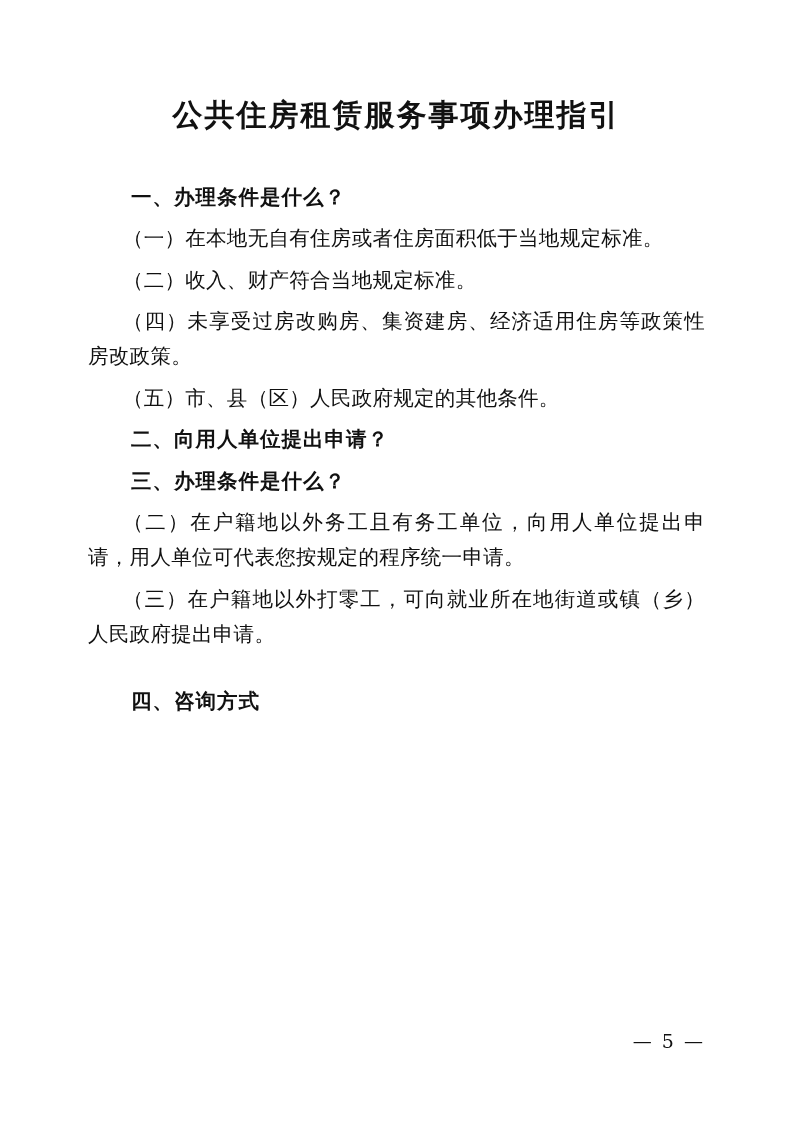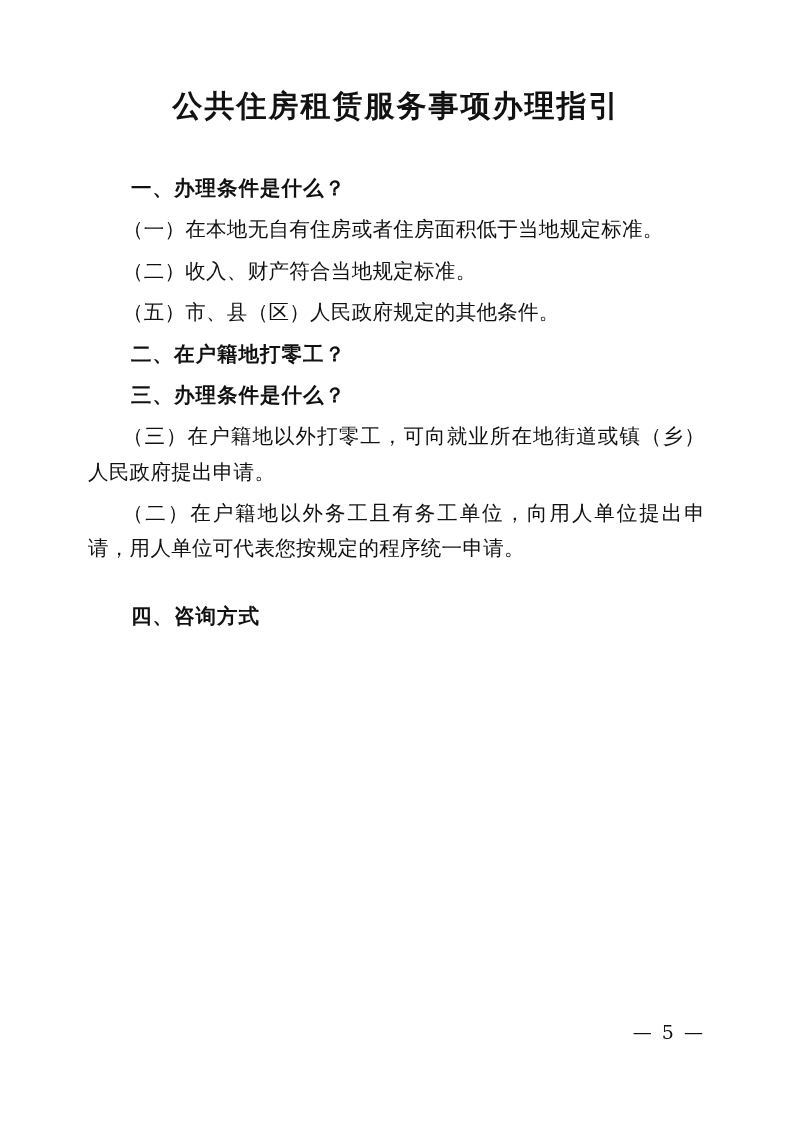--- a/index.html
+++ b/index.html
@@ -19,21 +19,21 @@
     width: 793px;
     height: 1122px;
     box-sizing: border-box;
     padding: 0 88px;
   }
   .doc-title {
     text-align: center;
     font-size: 30px;
     font-weight: bold;
     letter-spacing: 2px;
-    margin: 3px;
+    margin: 12px;
     padding-top: 83px;
     line-height: 1.3;
     font-family: "DejaVu Serif", "Liberation Serif", serif;
   }
   .body-block {
     margin-top: 46px;
   }
   p {
     margin: 0 0 0.30em 0;
     font-size: 20.5px;
@@ -70,27 +70,28 @@
 
 <div class="page">
 
   <h1 class="doc-title">公共住房租赁服务事项办理指引</h1>
 
   <div class="body-block">
 
     <p class="heading">一、办理条件是什么？</p>
     <p class="indent-paren">（一）在本地无自有住房或者住房面积低于当地规定标准。</p>
     <p class="indent-paren">（二）收入、财产符合当地规定标准。</p>
+    <p class="indent-paren">（四）未享受过房改购房、集资建房、经济适用住房等政策性房改政策。</p>
     <p class="indent-paren">（五）市、县（区）人民政府规定的其他条件。</p>
 
-    <p class="heading">二、在户籍地打零工？</p>
+    <p class="heading">二、向用人单位提出申请？</p>
 
     <p class="heading">三、办理条件是什么？</p>
+    <p class="indent-paren">（二）在户籍地以外务工且有务工单位，向用人单位提出申请，用人单位可代表您按规定的程序统一申请。</p>
     <p class="indent-paren">（三）在户籍地以外打零工，可向就业所在地街道或镇（乡）人民政府提出申请。</p>
-    <p class="indent-paren">（二）在户籍地以外务工且有务工单位，向用人单位提出申请，用人单位可代表您按规定的程序统一申请。</p>
 
     <div class="gap"></div>
 
     <p class="heading">四、咨询方式</p>
 
   </div>
 
   <div class="page-number">— 5 —</div>
 
 </div>

